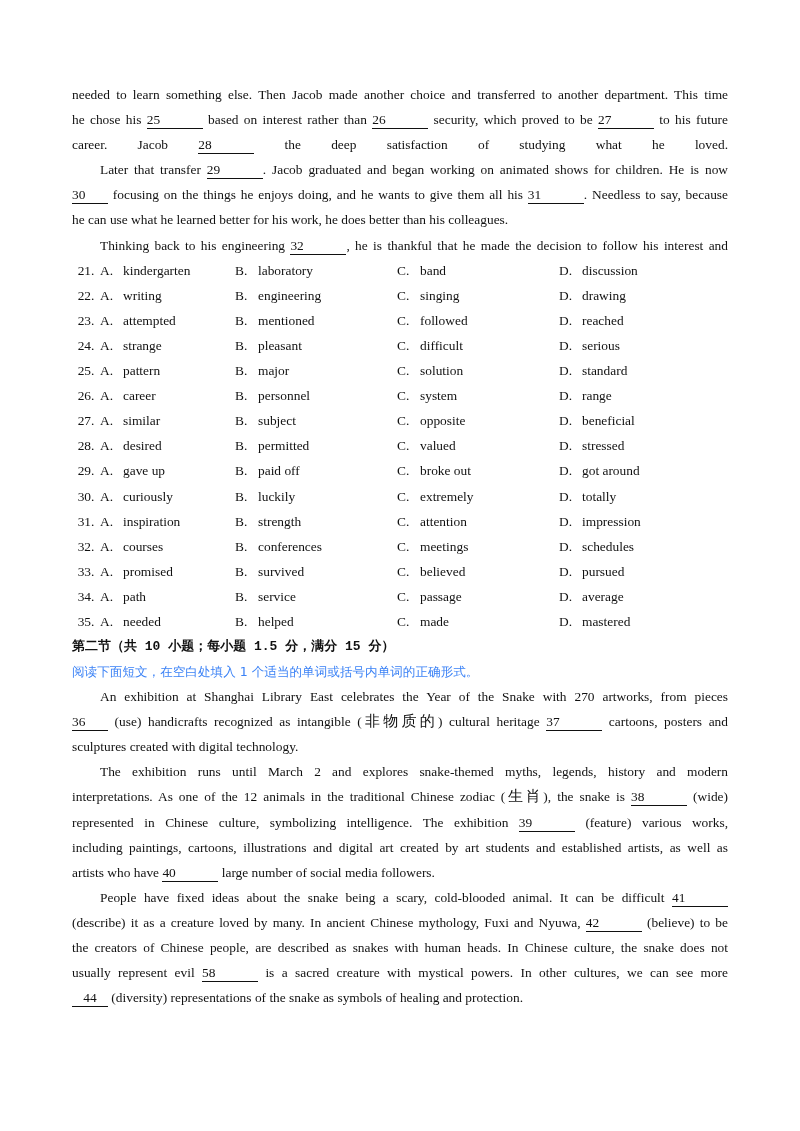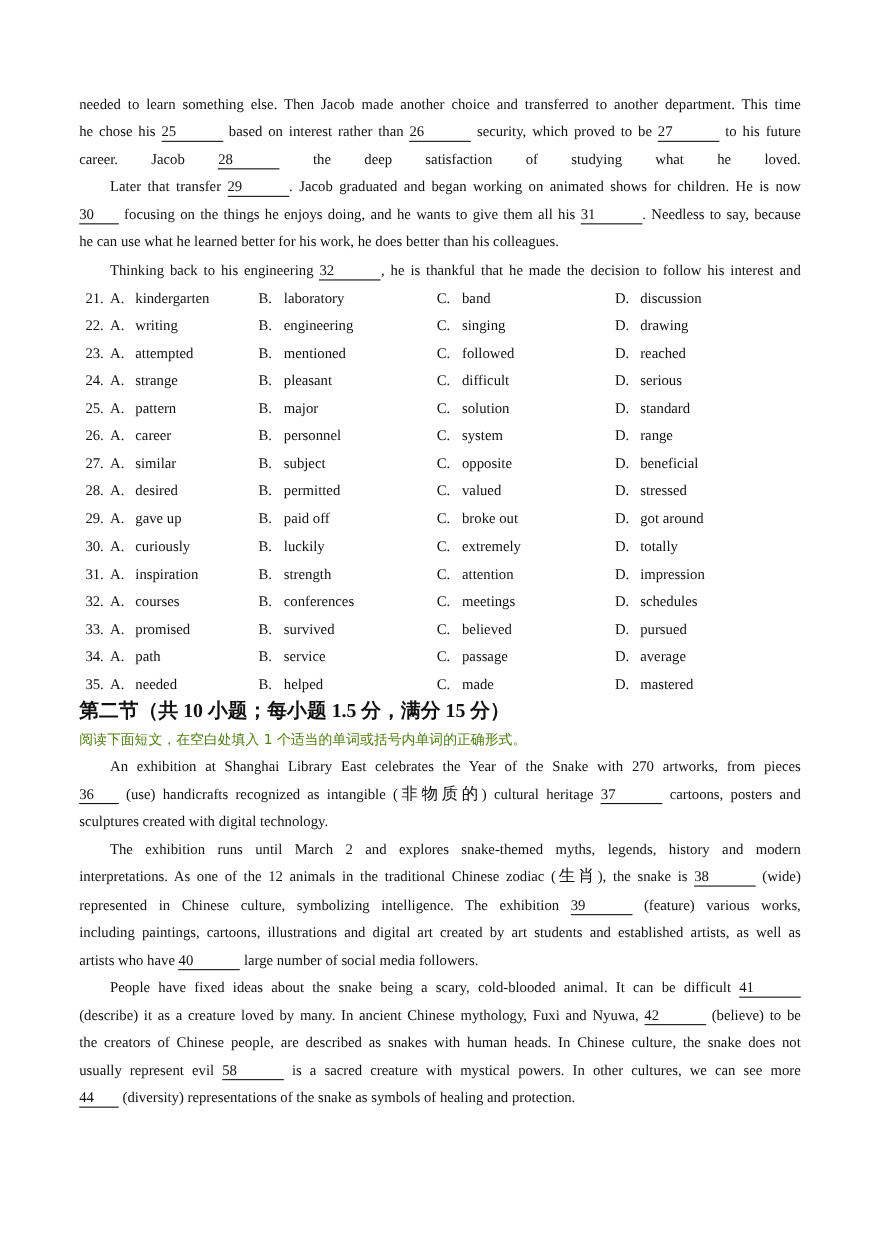--- a/index.html
+++ b/index.html
@@ -4,31 +4,31 @@
   <style>
     html, body { margin: 0; padding: 0; background: #ffffff; }
     body { width: 800px; height: 1131px; position: relative; overflow: hidden;
       font-family: "Liberation Serif", "DejaVu Serif", serif; color: #111; }
     .page { position: absolute; left: 72px; top: 82px; width: 656px; }
     .line { font-size: 13.4px; line-height: 25.1px; height: 25.1px; white-space: nowrap; }
     .just { text-align: justify; text-align-last: justify; }
     .indent { padding-left: 28px; }
     .blank { display: inline-block; border-bottom: 1px solid #111; line-height: 14px; height: 15px; vertical-align: baseline; }
     .b-std { width: 56px; }
-    .b-short { width: 36px; text-align: left; }
+    .b-short { width: 36px; text-align: center; }
     .opt-row { display: flex; font-size: 13.4px; line-height: 25.1px; height: 25.1px; white-space: nowrap; }
     .opt-num { width: 28px; text-align: center; }
     .opt { display: flex; }
     .opt .letter { width: 23px; }
     .colA { width: 135px; }
     .colB { width: 162px; }
     .colC { width: 162px; }
     .colD { width: 150px; }
-    .section-title { font-family: Liberation Serif, serif; font-weight: bold; font-size: 18px; line-height: 25px; height: 25px; white-space: nowrap; }
-    .instr { font-family: "DejaVu Sans", sans-serif; font-size: 12.6px; line-height: 25px; height: 25px; white-space: nowrap; color: #4d7c0f; }
+    .section-title { font-family: Liberation Mono, monospace; font-weight: bold; font-size: 13px; line-height: 25px; height: 25px; white-space: nowrap; }
+    .instr { font-family: "DejaVu Sans", sans-serif; font-size: 12.6px; line-height: 25px; height: 25px; white-space: nowrap; color: #3b82f6; }
     .cn { font-family: "DejaVu Sans", sans-serif; font-size: 15px; }
   </style>
 </head>
 <body>
 
 <div class="page">
   <div id="passage1">
       <div class="line just"><span>needed to learn something else. Then Jacob made another choice and transferred to another department. This time</span></div>
       <div class="line just"><span>he chose his </span><span class="blank b-std">25</span><span> based on interest rather than </span><span class="blank b-std">26</span><span> security, which proved to be </span><span class="blank b-std">27</span><span> to his future</span></div>
       <div class="line just"><span>career. Jacob </span><span class="blank b-std">28</span><span> the deep satisfaction of studying what he loved.</span></div>

